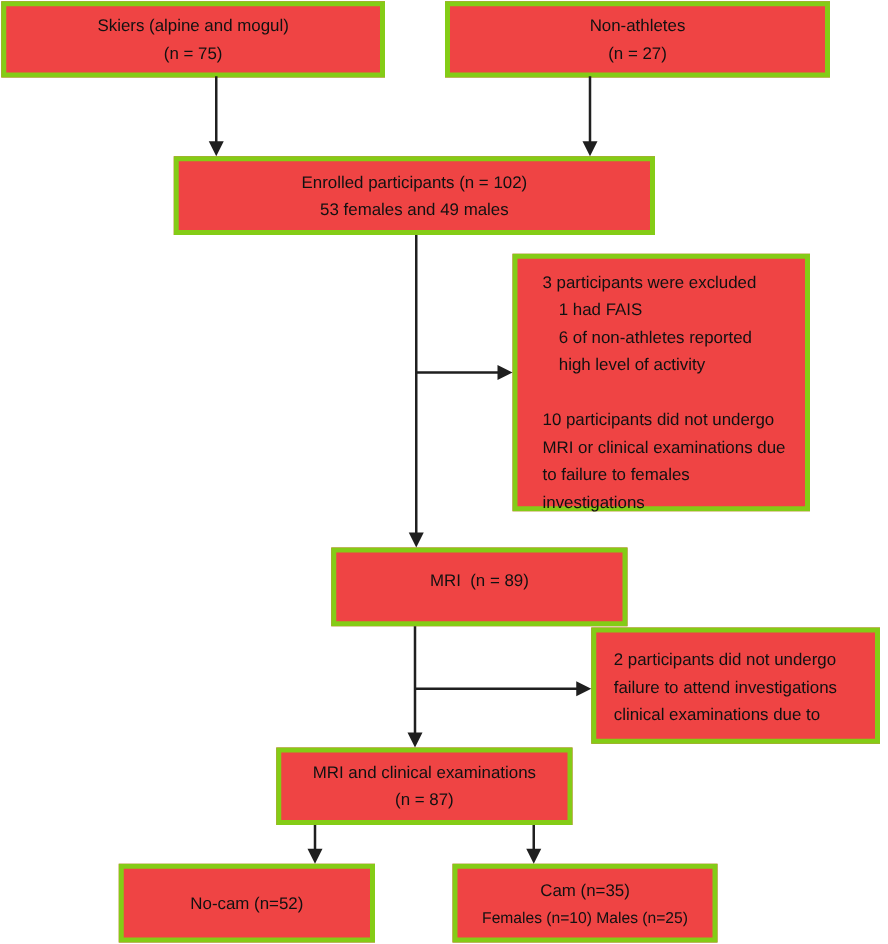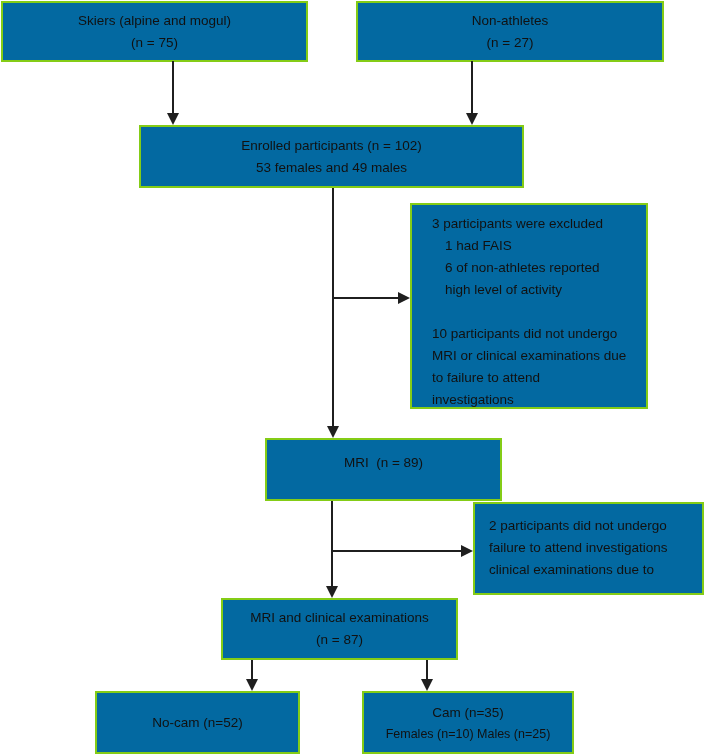--- a/index.html
+++ b/index.html
@@ -12,22 +12,22 @@
     position: relative;
     width: 710px;
     height: 755px;
     background: #ffffff;
     overflow: hidden;
     color: #111111;
   }
   .box {
     position: absolute;
     box-sizing: border-box;
-    background: #0369a1;
-    border: 2px solid #84cc16;
+    background: #ef4444;
+    border: 4px solid #84cc16;
     display: flex;
     flex-direction: column;
     align-items: center;
     justify-content: center;
     text-align: center;
     font-size: 13.5px;
     line-height: 22px;
     color: #111111;
   }
   .box .line { white-space: pre-wrap; }
@@ -110,21 +110,21 @@
   </div>
 
   <div class="box note" id="box-exclusion1">
     <div class="tline">3 participants were excluded</div>
     <div class="tline ind">1 had FAIS</div>
     <div class="tline ind">6 of non-athletes reported</div>
     <div class="tline ind">high level of activity</div>
     <div class="tline"></div>
     <div class="tline">10 participants did not undergo</div>
     <div class="tline">MRI or clinical examinations due</div>
-    <div class="tline">to failure to attend</div>
+    <div class="tline">to failure to females</div>
     <div class="tline">investigations</div>
   </div>
 
   <div class="box" id="box-mri">
     <div class="line">MRI  (n = 89)</div>
   </div>
 
   <div class="box note" id="box-exclusion2">
     <div class="tline">2 participants did not undergo</div>
     <div class="tline">failure to attend investigations</div>

